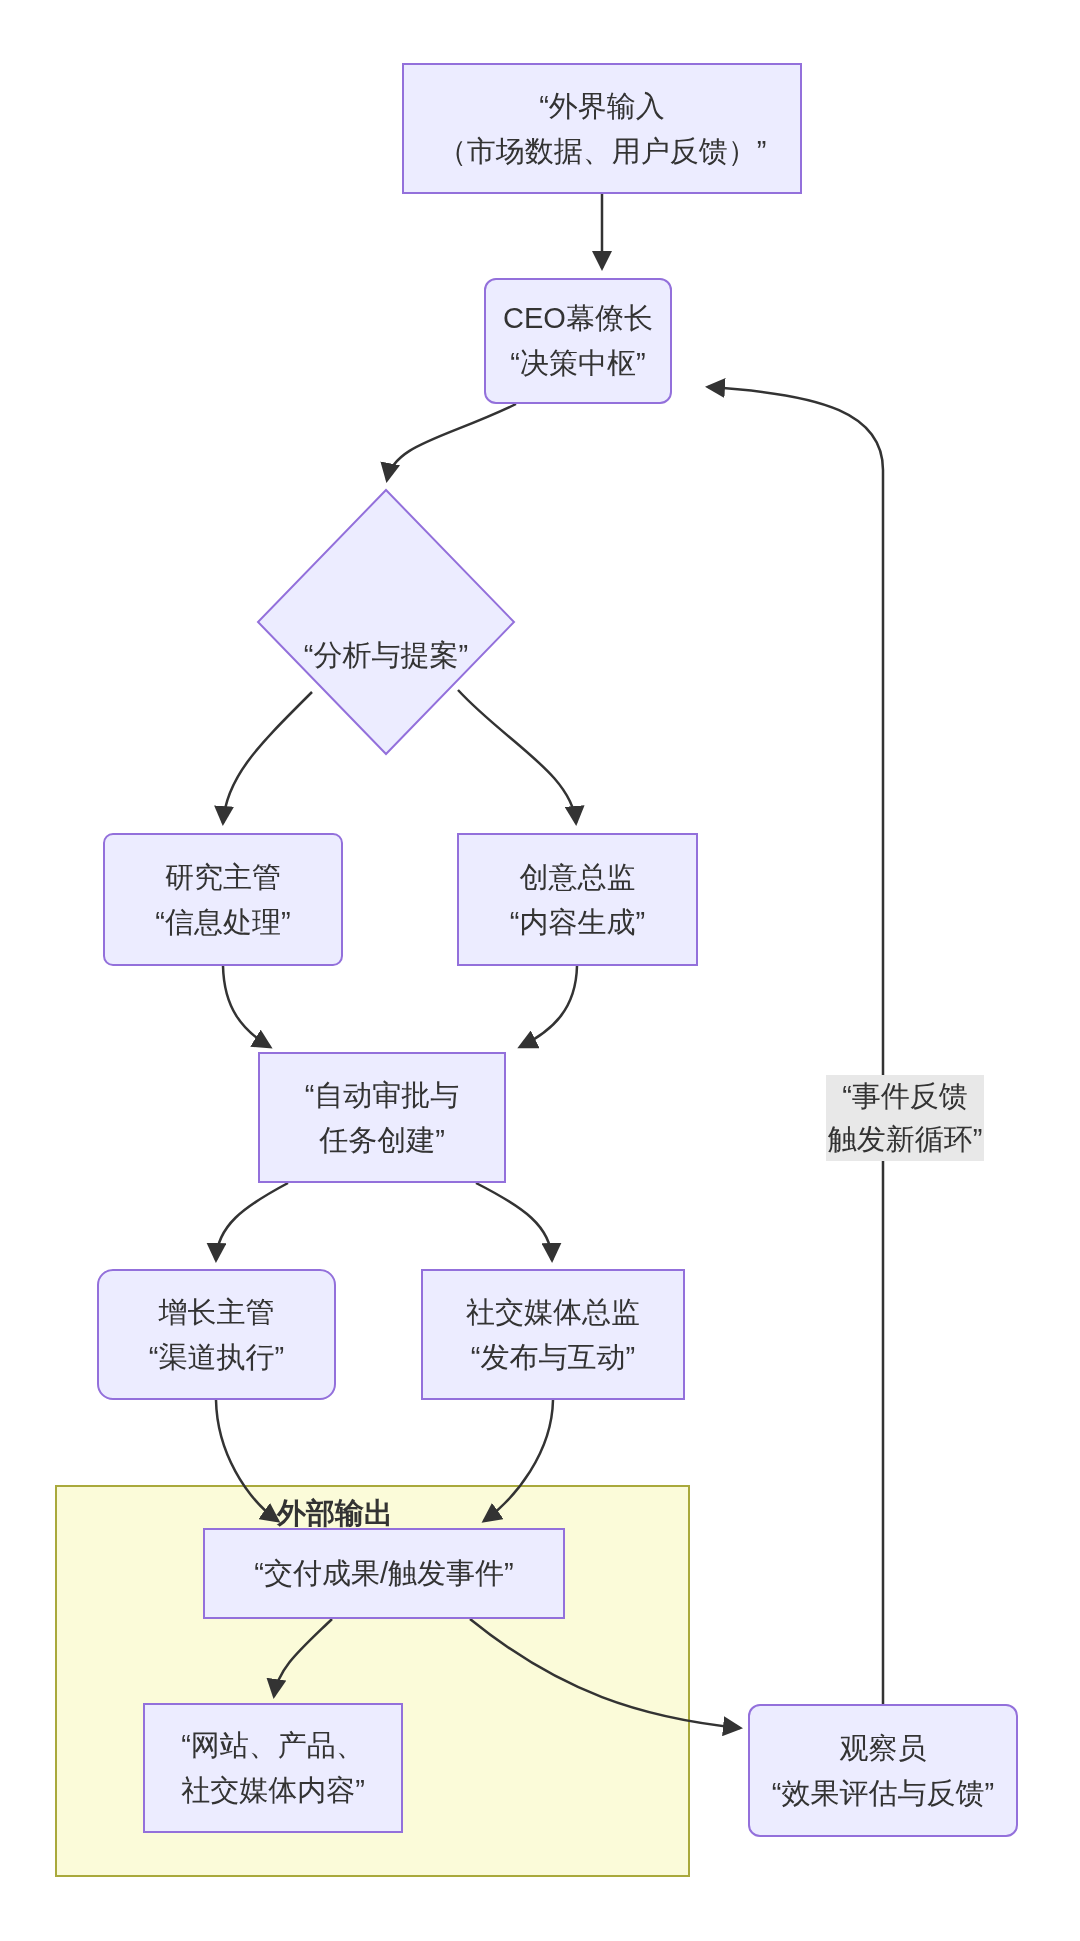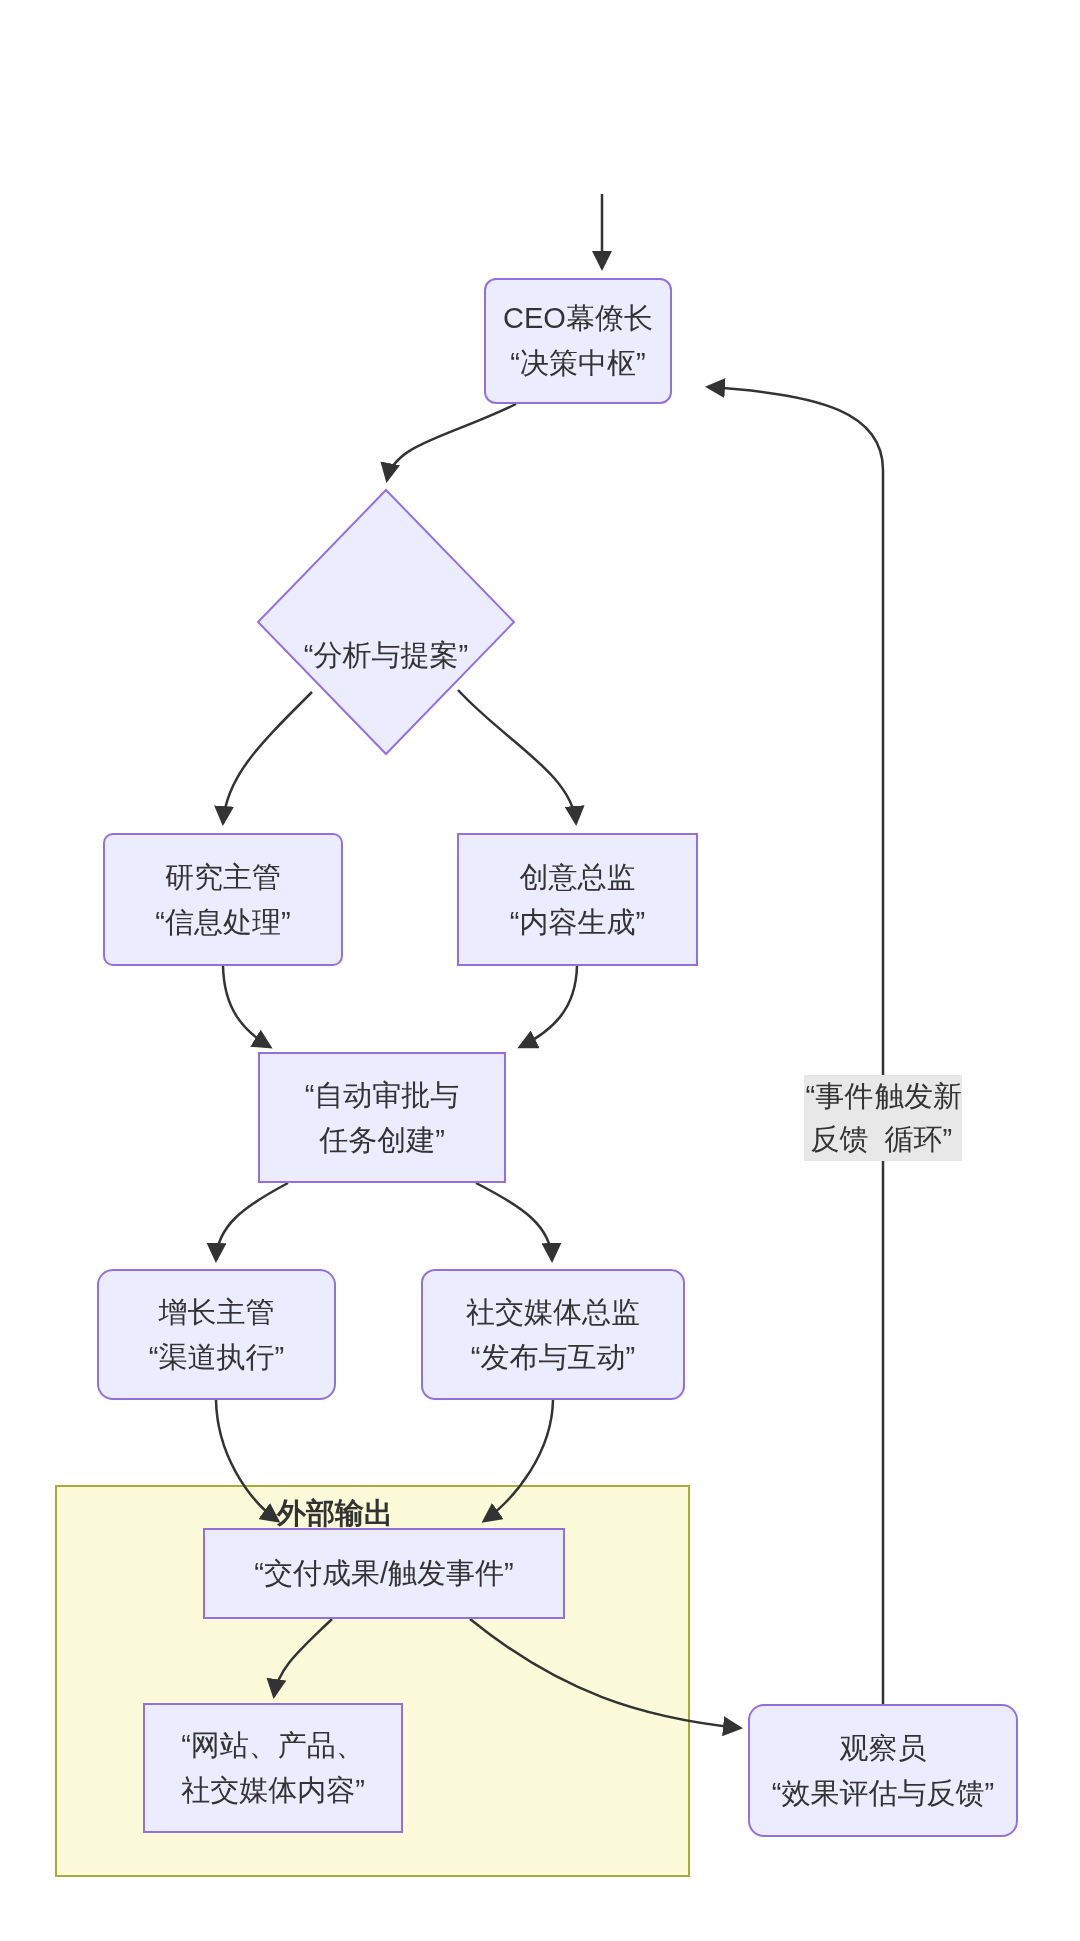--- a/index.html
+++ b/index.html
@@ -50,23 +50,24 @@
     margin-top:33px;
   }
   .edge-label{
     position:absolute;
     background:#E8E8E8;
     text-align:center;
     font-size:29px;
     line-height:43px;
     z-index:3;
     display:flex;
-    flex-direction:row;
+    flex-direction:column;
     align-items:center;
     justify-content:center;
+    margin-left:22px;
   }
   svg#edges{position:absolute;left:0;top:0;z-index:2;}
   .espan{display:block;}
 </style>
 </head>
 <body>
 
 <div id="canvas">
 
   <div class="cluster" style="left:55px;top:1485px;width:635px;height:392px;"></div>
@@ -90,20 +91,24 @@
       <path marker-end="url(#arrow)" d="M 216 1400 C 217 1452, 246 1498, 278 1521"></path>
       <path marker-end="url(#arrow)" d="M 553 1400 C 552 1452, 516 1498, 484 1521"></path>
       <path marker-end="url(#arrow)" d="M 332 1619 C 300 1650, 278 1668, 274 1696"></path>
       <path marker-end="url(#arrow)" d="M 470 1619 C 560 1692, 642 1718, 740 1728"></path>
       <path marker-end="url(#arrow)" d="M 883 1704 L 883 470 C 883 414, 824 394, 708 387"></path>
     </g>
 
     <polygon points="386,490 514,622 386,754 258,622" fill="#ECECFF" stroke="#9370DB" stroke-width="2"></polygon>
   </svg>
 
+  <div class="node" style="left:402px;top:63px;width:400px;height:131px;">
+    <span class="espan">“外界输入</span>
+    <span class="espan">（市场数据、用户反馈）”</span>
+  </div>
 
   <div class="node rounded" style="left:484px;top:278px;width:188px;height:126px;">
     <span class="espan">CEO幕僚长</span>
     <span class="espan">“决策中枢”</span>
   </div>
 
   <div class="diamond-text" style="left:266px;top:600px;width:240px;">
     <span class="espan">“分析与提案”</span>
   </div>
 
@@ -120,35 +125,35 @@
   <div class="node" style="left:258px;top:1052px;width:248px;height:131px;">
     <span class="espan">“自动审批与</span>
     <span class="espan">任务创建”</span>
   </div>
 
   <div class="node" style="left:97px;top:1269px;width:239px;height:131px;border-radius:16px;">
     <span class="espan">增长主管</span>
     <span class="espan">“渠道执行”</span>
   </div>
 
-  <div class="node" style="left:421px;top:1269px;width:264px;height:131px;border-radius:14px;">
+  <div class="node" style="left:421px;top:1269px;width:264px;height:131px;">
     <span class="espan">社交媒体总监</span>
     <span class="espan">“发布与互动”</span>
   </div>
 
   <div class="node" style="left:203px;top:1528px;width:362px;height:91px;">
     <span class="espan">“交付成果/触发事件”</span>
   </div>
 
   <div class="node" style="left:143px;top:1703px;width:260px;height:130px;">
     <span class="espan">“网站、产品、</span>
     <span class="espan">社交媒体内容”</span>
   </div>
 
-  <div class="node rounded" style="left:748px;top:1704px;width:270px;height:133px;border-radius:16px;">
+  <div class="node rounded" style="left:748px;top:1704px;width:270px;height:133px;">
     <span class="espan">观察员</span>
     <span class="espan">“效果评估与反馈”</span>
   </div>
 
   <div class="edge-label" style="left:804px;top:1075px;width:158px;height:86px;">
     <span class="espan">“事件反馈</span>
     <span class="espan">触发新循环”</span>
   </div>
 
 </div>

